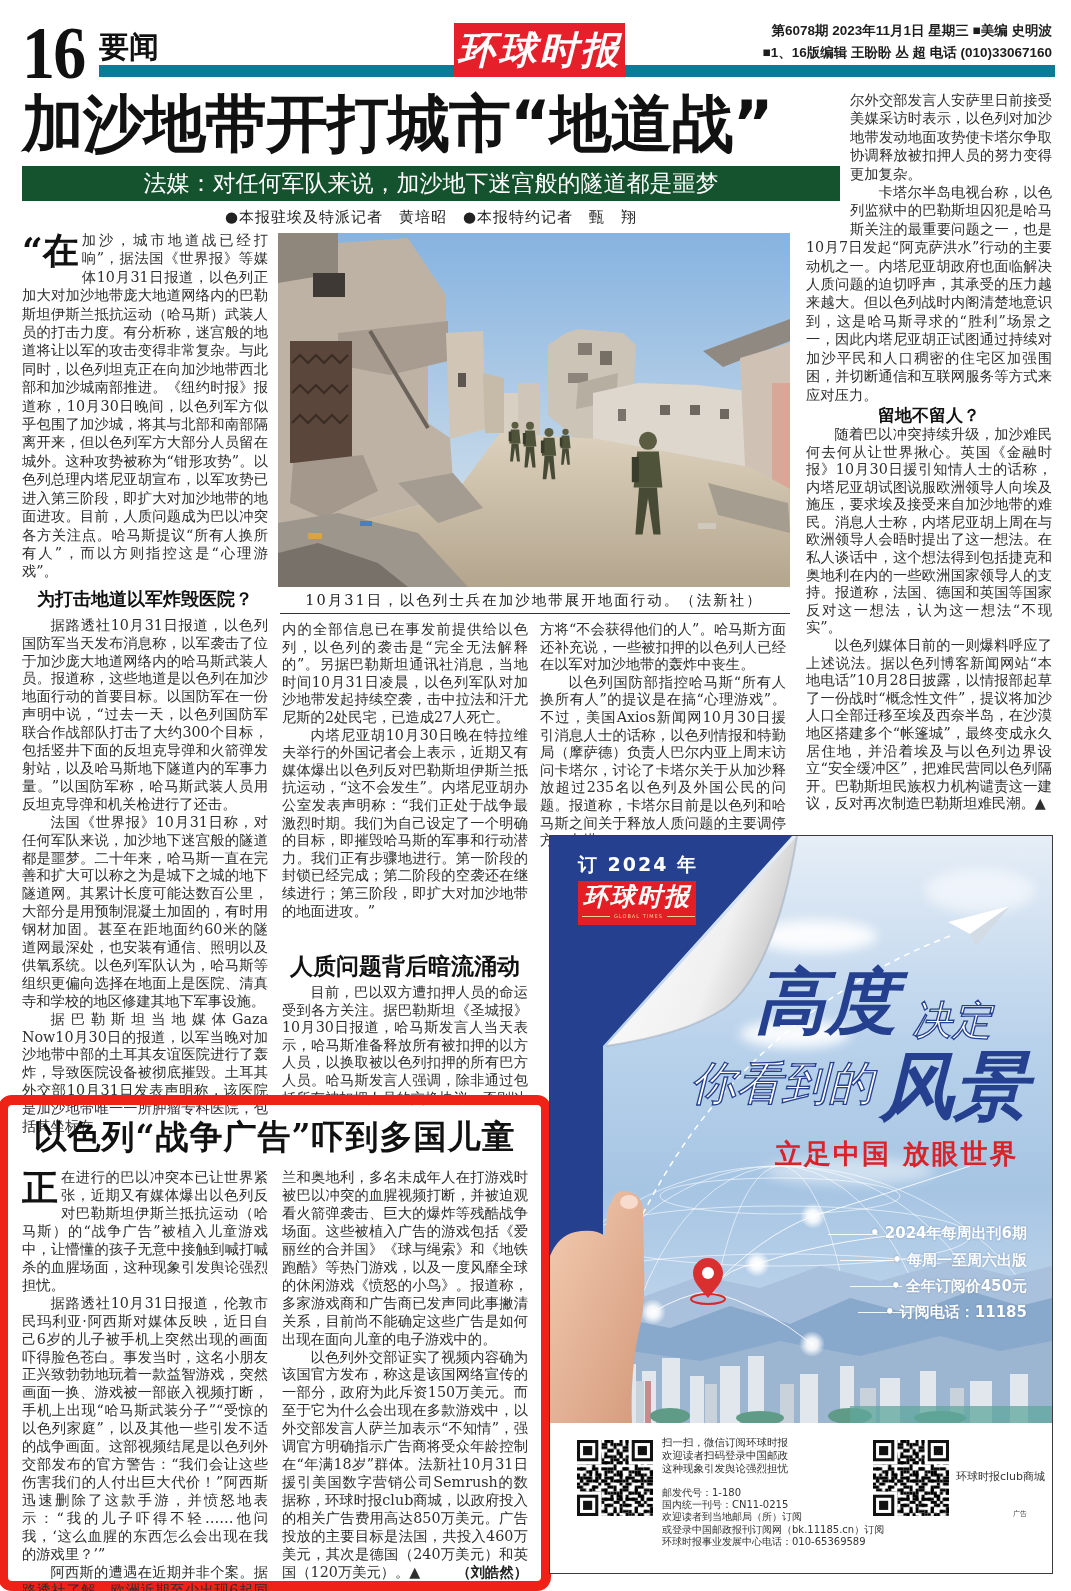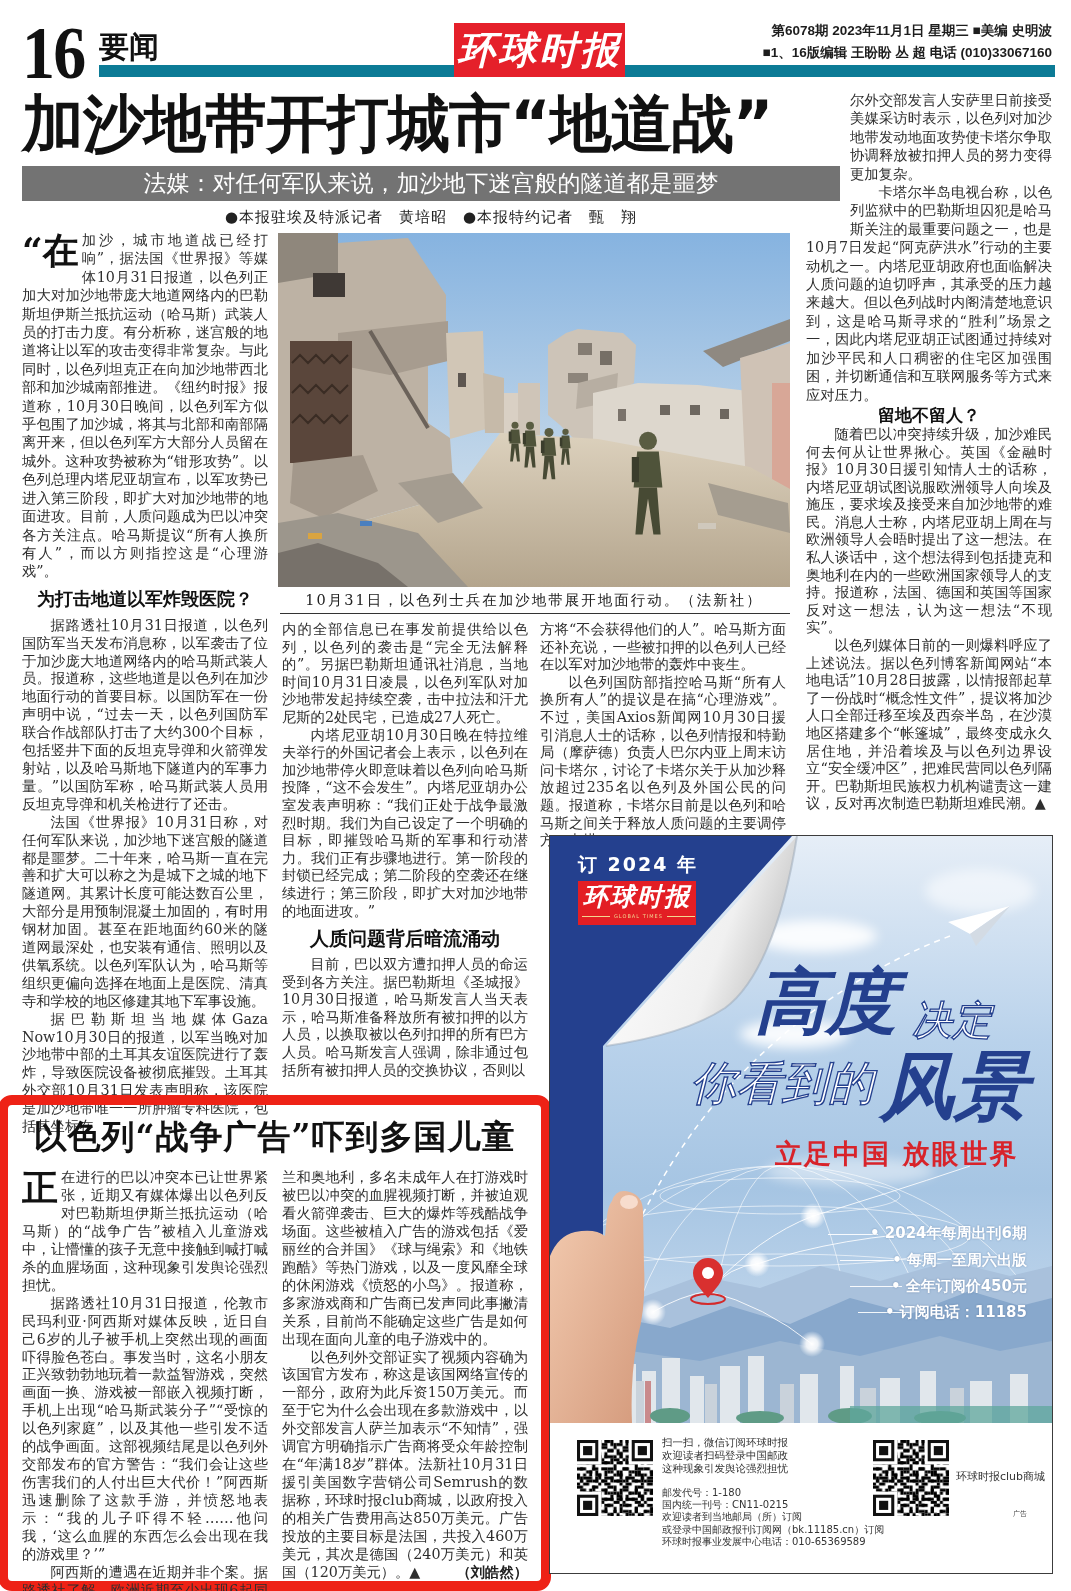--- a/index.html
+++ b/index.html
@@ -16,21 +16,21 @@
               transform: scaleX(0.88); transform-origin: left top; letter-spacing: -2px; }
   .section-label { left: 99px; top: 29px; font: bold 30px/36px "DejaVu Serif", serif; color: #111; }
   .teal-bar { left: 99px; top: 65px; width: 956px; height: 12px; background: #0c7b96; }
   .logo { left: 454px; top: 23px; width: 171px; height: 54px; background: #e5202a; color: #fff;
           font: italic bold 38px/54px "DejaVu Serif", serif; text-align: center; letter-spacing: 3px; z-index: 2; }
   .issue { right: 19px; font: bold 13.5px/16px "Liberation Sans", sans-serif; color: #1d1d1d; white-space: nowrap; }
 
   
   .headline { left: 22px; top: 88px; width: 825px; white-space: nowrap; color: #111;
               font: 900 62px/72px "DejaVu Sans", sans-serif; letter-spacing: -1px; }
-  .subhead-bar { left: 22px; top: 166px; width: 818px; height: 35px; background: #737373; color: #fff;
+  .subhead-bar { left: 22px; top: 166px; width: 818px; height: 35px; background: #14532d; color: #fff;
                  font: 23px/35px "DejaVu Sans", sans-serif; text-align: center; }
   .byline { left: 22px; top: 206px; width: 818px; text-align: center; font: 15px/22px "DejaVu Serif", serif;
             letter-spacing: 1px; color: #222; }
 
   
   .photo { left: 278px; top: 233px; width: 512px; height: 354px; overflow: hidden; }
   .caption { left: 278px; top: 589px; width: 512px; text-align: center; font: 14.5px/22px "DejaVu Serif", serif;
              letter-spacing: 2px; color: #222; }
   .caption-rule { left: 280px; top: 613px; width: 510px; height: 0; border-top: 1.5px solid #333; }
 
@@ -216,22 +216,22 @@
   <h3 class="subhead" style="font-size:18px; line-height:36px; height:36px;">为打击地道以军炸毁医院？</h3>
   <div style="line-height:17.9px">
     <p>据路透社10月31日报道，以色列国防军当天发布消息称，以军袭击了位于加沙庞大地道网络内的哈马斯武装人员。报道称，这些地道是以色列在加沙地面行动的首要目标。以国防军在一份声明中说，“过去一天，以色列国防军联合作战部队打击了大约300个目标，包括竖井下面的反坦克导弹和火箭弹发射站，以及哈马斯地下隧道内的军事力量。”以国防军称，哈马斯武装人员用反坦克导弹和机关枪进行了还击。</p>
     <p>法国《世界报》10月31日称，对任何军队来说，加沙地下迷宫般的隧道都是噩梦。二十年来，哈马斯一直在完善和扩大可以称之为是城下之城的地下隧道网。其累计长度可能达数百公里，大部分是用预制混凝土加固的，有时用钢材加固。甚至在距地面约60米的隧道网最深处，也安装有通信、照明以及供氧系统。以色列军队认为，哈马斯等组织更偏向选择在地面上是医院、清真寺和学校的地区修建其地下军事设施。</p>
     <p>据巴勒斯坦当地媒体Gaza Now10月30日的报道，以军当晚对加沙地带中部的土耳其友谊医院进行了轰炸，导致医院设备被彻底摧毁。土耳其外交部10月31日发表声明称，该医院是加沙地带唯一一所肿瘤专科医院，包括其坐标在</p>
   </div>
 </div>
 
 <div class="col" style="left:282px; top:621px; line-height:17.6px;">
   <p class="cont">内的全部信息已在事发前提供给以色列，以色列的袭击是“完全无法解释的”。另据巴勒斯坦通讯社消息，当地时间10月31日凌晨，以色列军队对加沙地带发起持续空袭，击中拉法和汗尤尼斯的2处民宅，已造成27人死亡。</p>
-  <p>内塔尼亚胡10月30日晚在特拉维夫举行的外国记者会上表示，以色列在加沙地带停火即意味着以色列向哈马斯投降，“这不会发生”。内塔尼亚胡办公室发表声明称：“我们正处于战争最激烈时期。我们为自己设定了一个明确的目标，即摧毁哈马斯的军事和行动潜力。我们正有步骤地进行。第一阶段的封锁已经完成；第二阶段的空袭还在继续进行；第三阶段，即扩大对加沙地带的地面进攻。”</p>
-  <h3 class="subhead" style="font-size:19px; line-height:36px; height:36px;">人质问题背后暗流涌动</h3>
+  <p>内塔尼亚胡10月30日晚在特拉维夫举行的外国记者会上表示，近期又有媒体爆出以色列反对巴勒斯坦伊斯兰抵抗运动，“这不会发生”。内塔尼亚胡办公室发表声明称：“我们正处于战争最激烈时期。我们为自己设定了一个明确的目标，即摧毁哈马斯的军事和行动潜力。我们正有步骤地进行。第一阶段的封锁已经完成；第二阶段的空袭还在继续进行；第三阶段，即扩大对加沙地带的地面进攻。”</p>
+  <h3 class="subhead" style="font-size:23px; line-height:36px; height:36px;margin-top:28px;">人质问题背后暗流涌动</h3>
   <p>目前，巴以双方遭扣押人员的命运受到各方关注。据巴勒斯坦《圣城报》10月30日报道，哈马斯发言人当天表示，哈马斯准备释放所有被扣押的以方人员，以换取被以色列扣押的所有巴方人员。哈马斯发言人强调，除非通过包括所有被扣押人员的交换协议，否则以</p>
 </div>
 
 <div class="col" style="left:540px; top:621px; line-height:17.6px;">
   <p class="cont">方将“不会获得他们的人”。哈马斯方面还补充说，一些被扣押的以色列人已经在以军对加沙地带的轰炸中丧生。</p>
   <p>以色列国防部指控哈马斯“所有人换所有人”的提议是在搞“心理游戏”。不过，美国Axios新闻网10月30日援引消息人士的话称，以色列情报和特勤局（摩萨德）负责人巴尔内亚上周末访问卡塔尔，讨论了卡塔尔关于从加沙释放超过235名以色列及外国公民的问题。报道称，卡塔尔目前是以色列和哈马斯之间关于释放人质问题的主要调停方。卡塔</p>
 </div>
 
 <div class="col" style="left:806px; top:91px;">
   <div class="wrap-spacer"></div>

